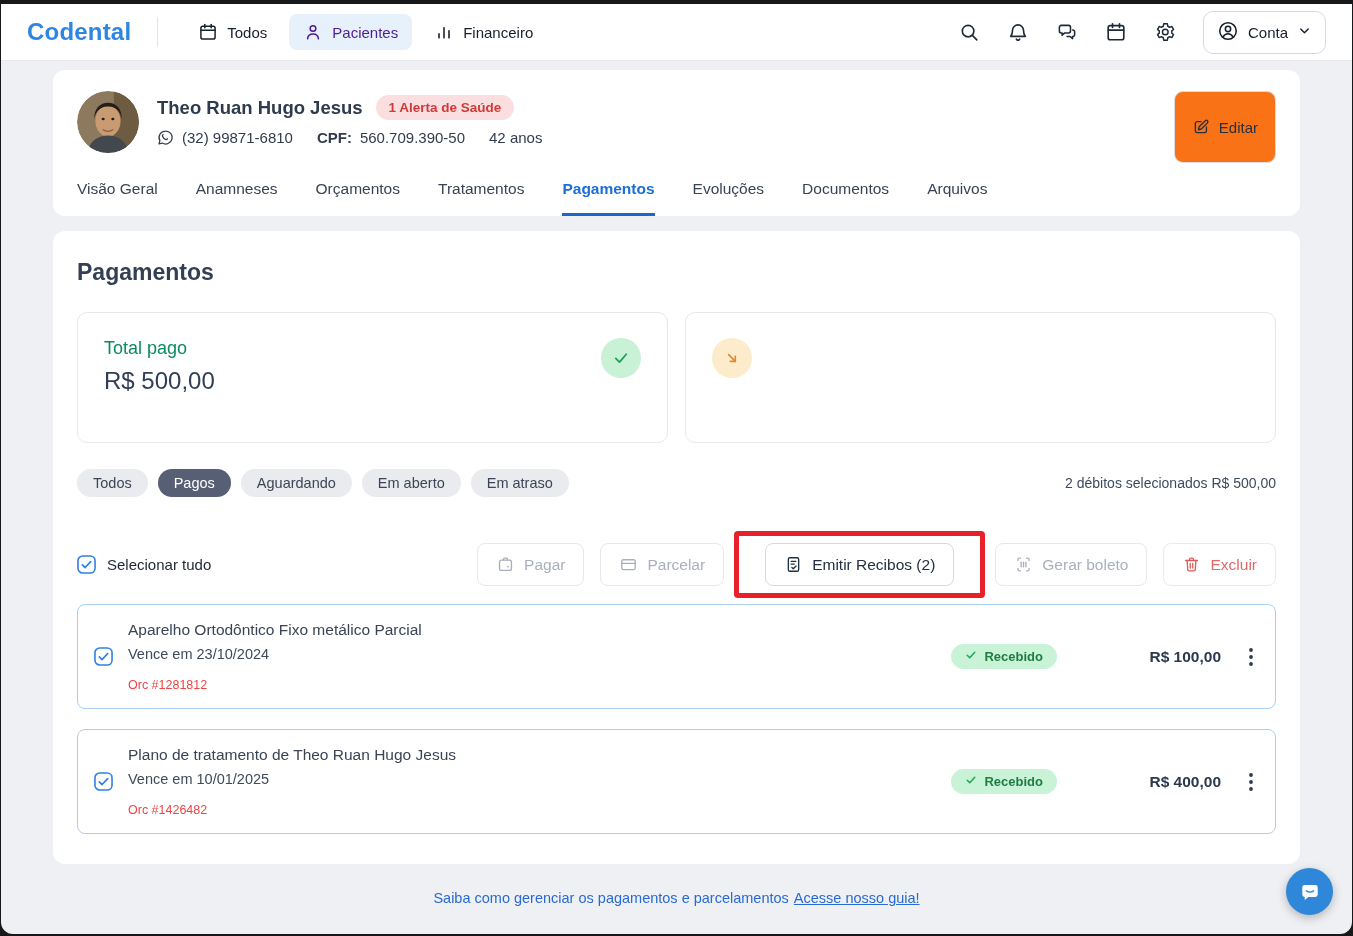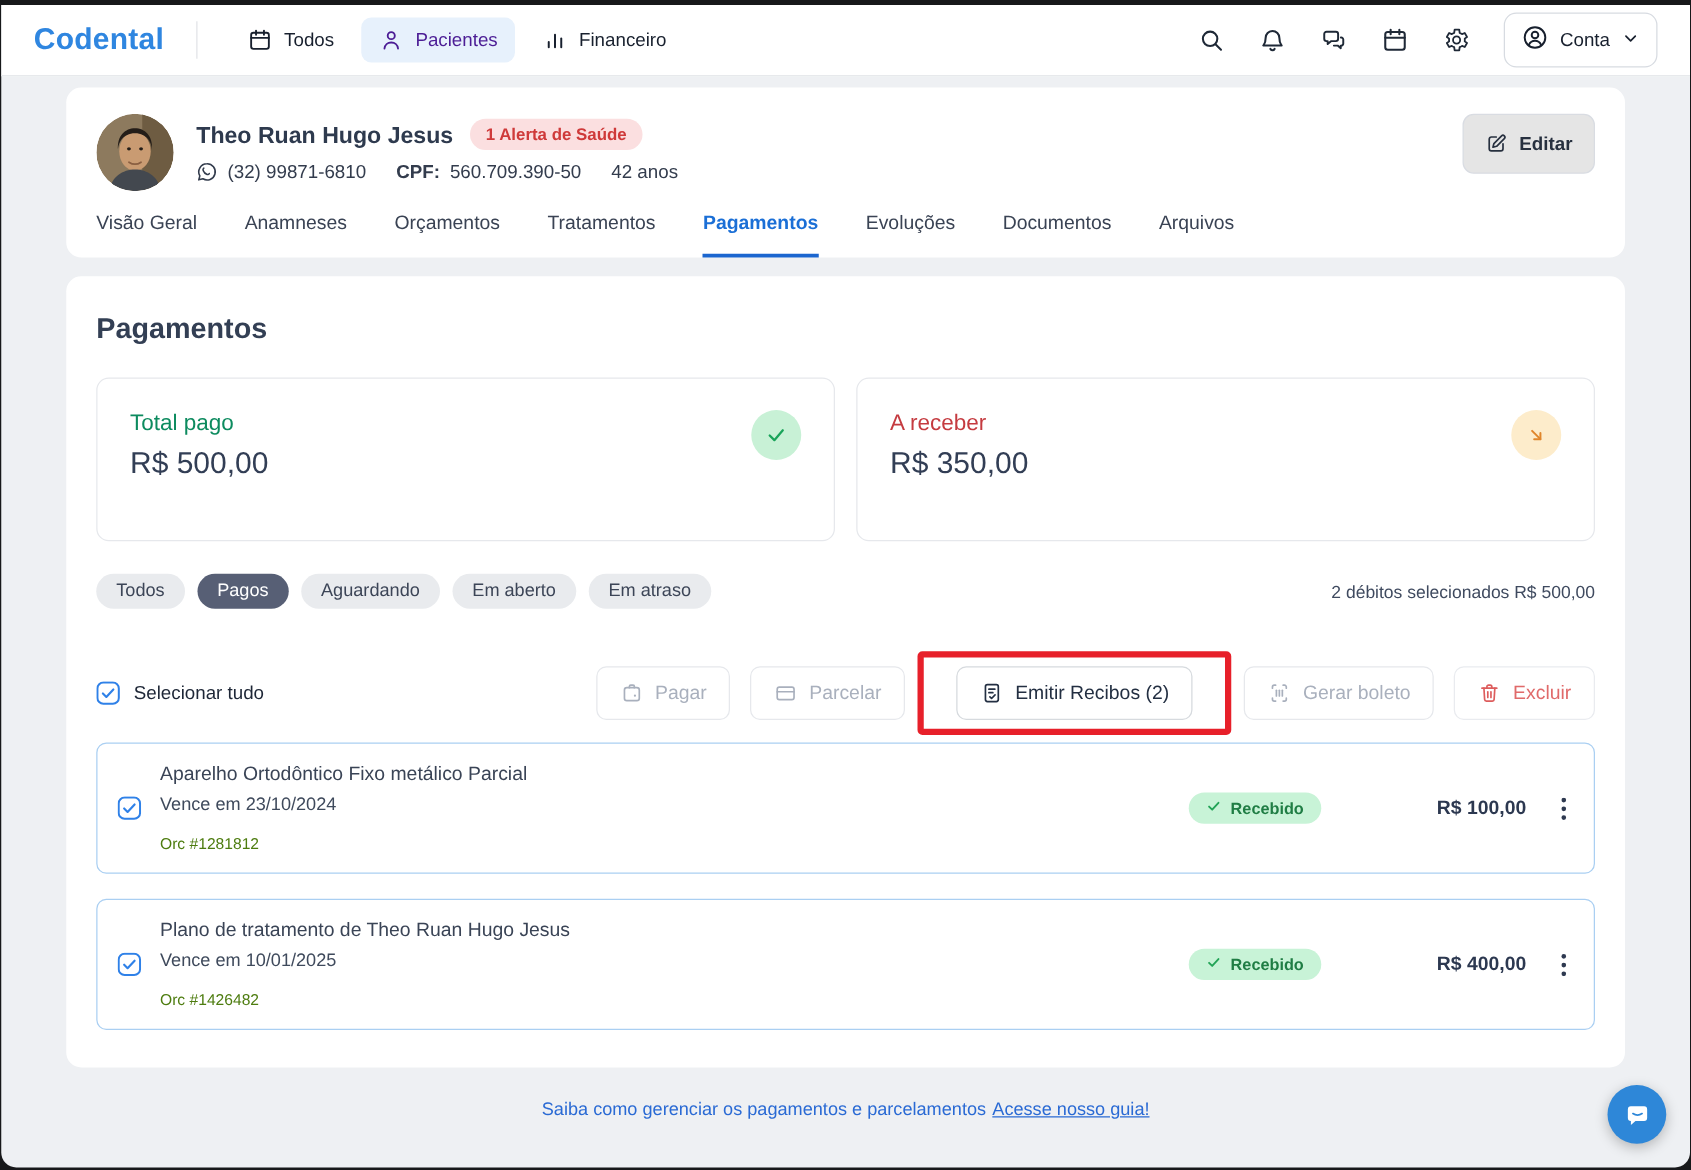--- a/index.html
+++ b/index.html
@@ -31,21 +31,21 @@
   .patient-info { margin-left:18px; padding-top:4px; }
   .name-row { display:flex; align-items:center; gap:13px; }
   .patient-name { font-size:18.5px; font-weight:700; color:#2e3a4e; }
   .alert-badge { background:#fbdfe0; color:#cf3a3a; font-size:13.5px; font-weight:600;
                  padding:5px 13px; border-radius:999px; }
   .contact-row { display:flex; align-items:center; gap:8px; margin-top:9px;
                  font-size:15px; color:#333c4d; }
   .contact-row .bold { font-weight:700; }
   .contact-gap { width:8px; }
   .edit-btn { margin-left:auto; display:flex; align-items:center; gap:9px; border:1px solid #d9dce2;
-              background:#e5e5e5; border-radius:9px; padding:14px 17px; font-size:15px; font-weight:700;
+              background:#f97316; border-radius:9px; padding:26px 17px; font-size:15px; font-weight:400;
               color:#27303f; cursor:pointer; }
   .tabs { display:flex; gap:38px; margin-top:17px; }
   .tab { font-size:15.5px; color:#3a4354; font-weight:500; padding-bottom:15px;
          border-bottom:3px solid transparent; cursor:pointer; }
   .tab.active { color:#1b6fd6; font-weight:600; border-bottom-color:#1b66cf; }
 
   
   .panel { margin:15px 52px 0; background:#fff; border-radius:12px; padding:28px 24px 30px; }
   .panel-title { font-size:23px; font-weight:600; color:#333f54; }
   .summary-row { display:flex; gap:17px; margin-top:26px; }
@@ -76,21 +76,21 @@
   .act-btn.danger { color:#e06a6a; border-color:#e9ebef; }
   .act-btn.danger svg { color:#dd5c5c; }
   .red-box { border:5px solid #e7202a; border-radius:4px; padding:7px 26px; margin:-12px -6px; }
 
   .pay-row { display:flex; align-items:center; border:1px solid #aacff2; border-radius:8px;
              padding:14px 18px 14px 16px; min-height:105px; margin-top:18px; }
   .pay-row + .pay-row { margin-top:20px; }
   .row-text { margin-left:15px; }
   .row-title { font-size:15.5px; color:#3a4456; font-weight:500; }
   .row-due { font-size:14.5px; color:#3f4a5c; margin-top:7px; }
-  .row-orc { font-size:12.5px; color:#4d7c0f; margin-top:16px; }
+  .row-orc { font-size:12.5px; color:#ef4444; margin-top:16px; }
   .row-right { margin-left:auto; display:flex; align-items:center; }
   .status-badge { display:flex; gap:7px; background:#c8f3d7; color:#1f7d44;
                   font-size:13px; font-weight:600; padding:5px 14px; border-radius:999px; }
   .status-badge svg { color:#23a457; }
   .row-amount { font-size:15.5px; font-weight:600; color:#2c3850; min-width:120px; text-align:right;
                 margin-left:44px; }
   .kebab { margin-left:28px; margin-right:4px; cursor:pointer; color:#2e3950; display:flex; }
 
   .footer-note { margin-top:26px; text-align:center; font-size:14.5px; color:#2a6ad4; }
   .footer-link { text-decoration:underline; margin-left:5px; cursor:pointer; color:#2a6ad4; }
@@ -267,24 +267,20 @@
           <div class="summary-label green">Total pago</div>
           <div class="summary-value">R$ 500,00</div>
         </div>
         <div class="summary-circle green">
           <svg width="18" height="18" viewBox="0 0 24 24" fill="none" stroke="currentColor" stroke-width="2.4" stroke-linecap="round" stroke-linejoin="round">
                 <polyline points="5 12.5 10 17.5 19 7"></polyline>
               </svg>
         </div>
       </div>
       <div class="summary-card">
-        <div>
-          <div class="summary-label red">A receber</div>
-          <div class="summary-value">R$ 350,00</div>
-        </div>
         <div class="summary-circle amber">
           <svg width="16" height="16" viewBox="0 0 24 24" fill="none" stroke="currentColor" stroke-width="2.4" stroke-linecap="round" stroke-linejoin="round">
                 <line x1="7" y1="7" x2="17" y2="17"></line>
                 <polyline points="17 9.5 17 17 9.5 17"></polyline>
               </svg>
         </div>
       </div>
     </div>
 
     <div class="chips-row">

